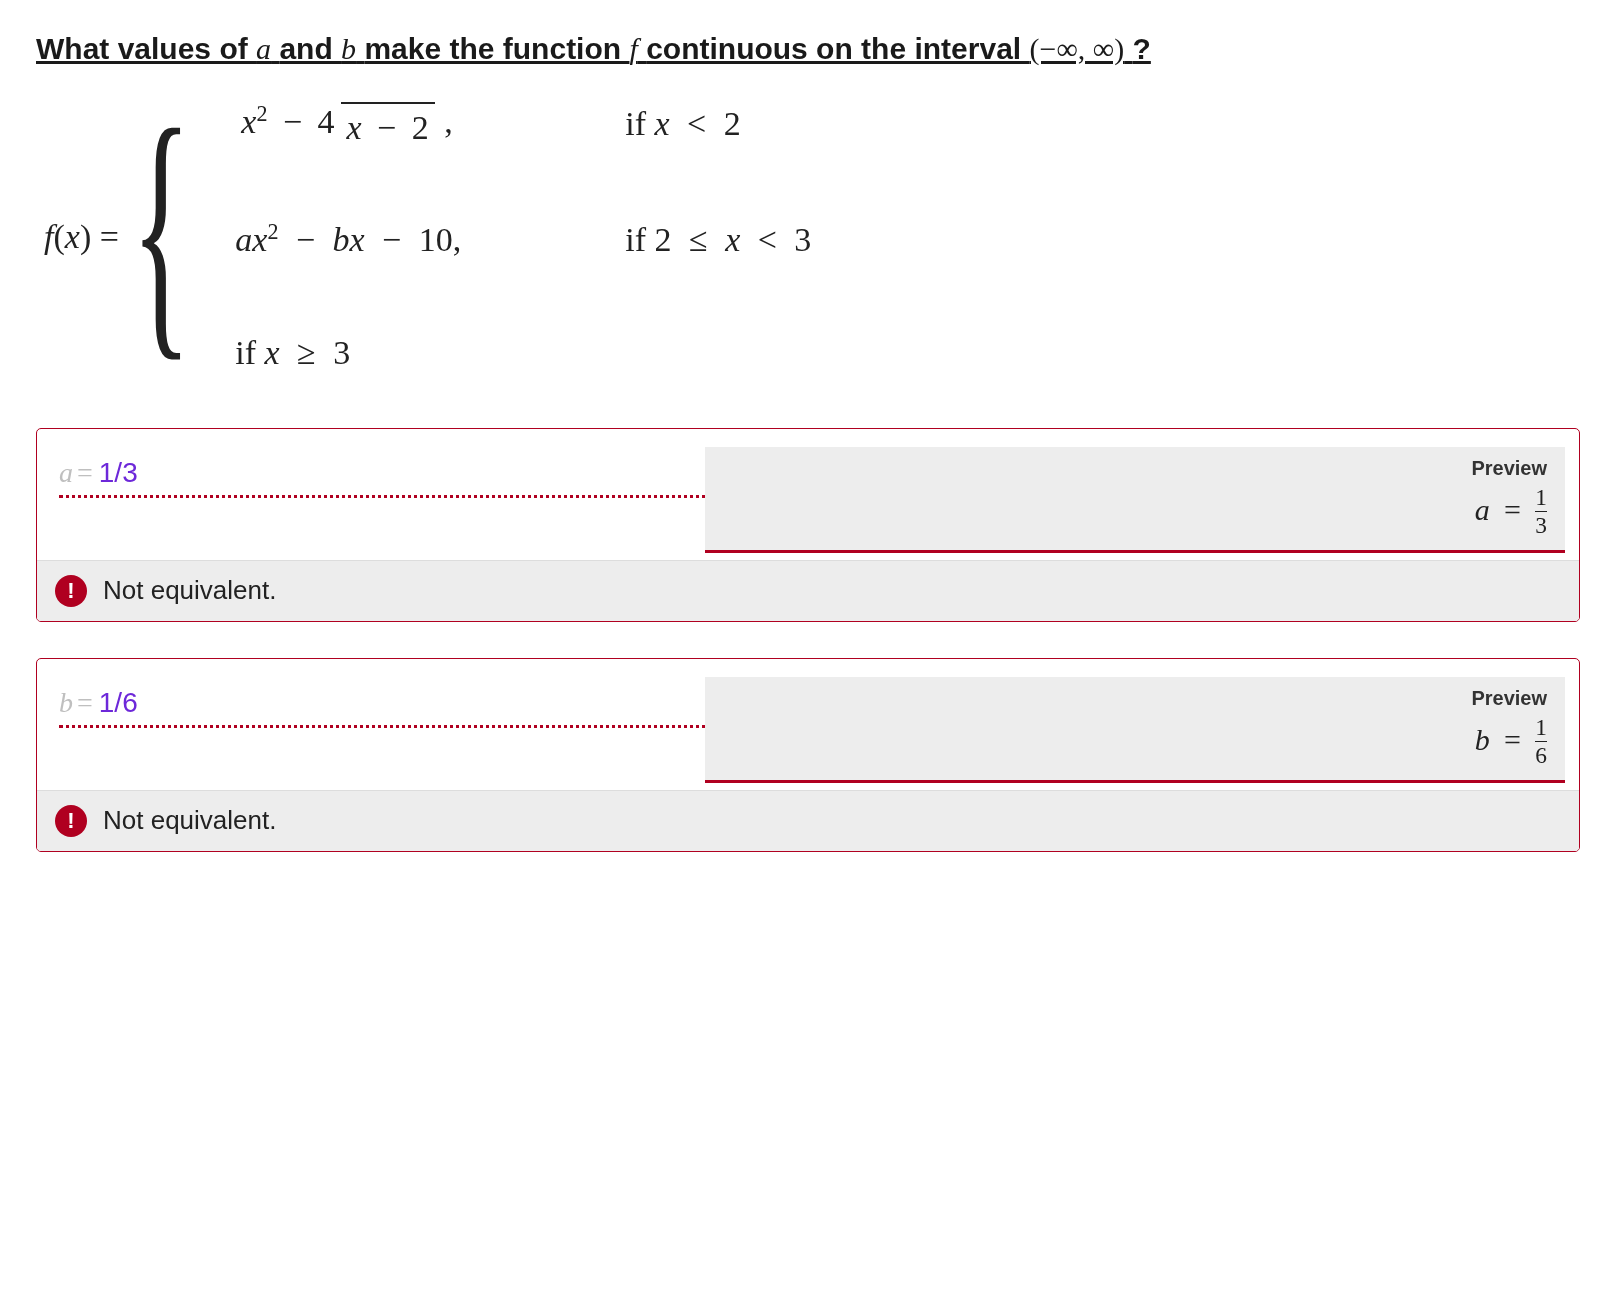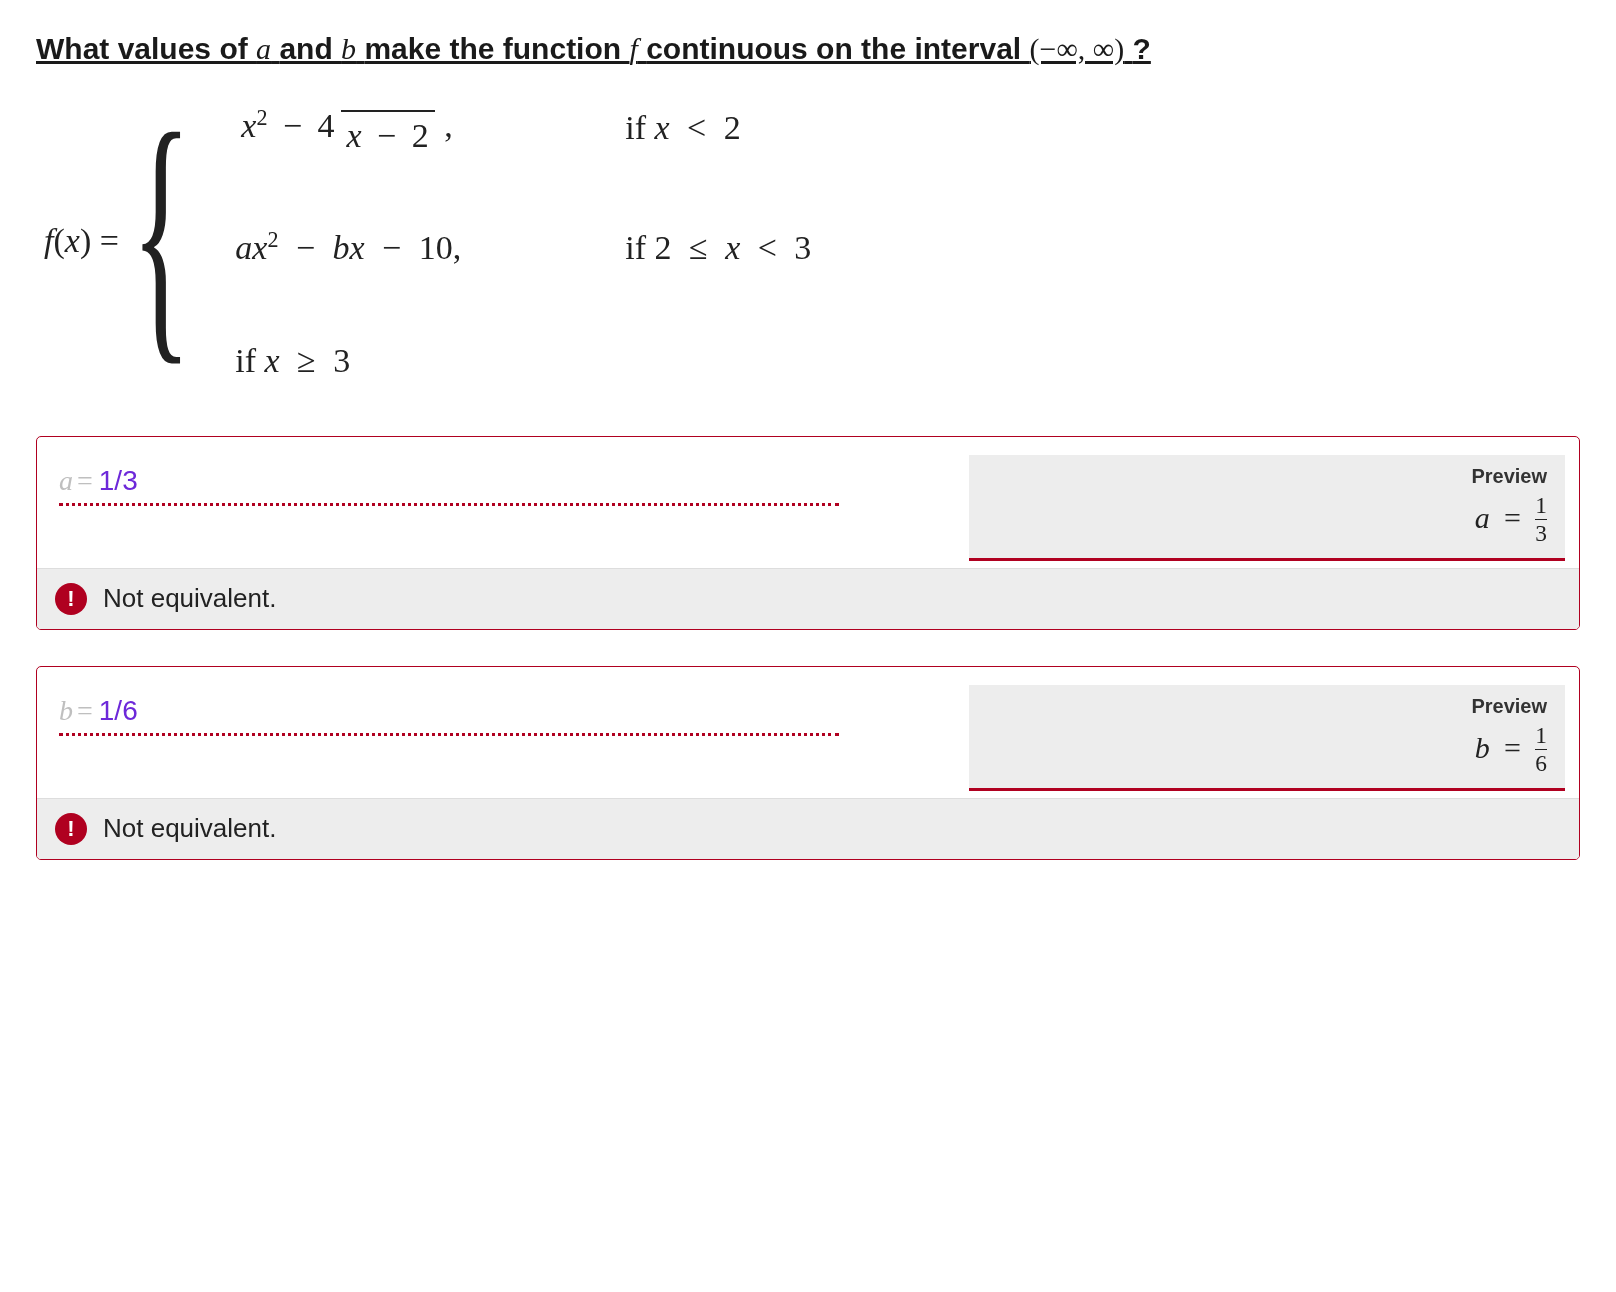--- a/index.html
+++ b/index.html
@@ -48,21 +48,21 @@
     align-items: center;
   }
   .frac {
     display: inline-flex;
     flex-direction: row;
     align-items: center;
     vertical-align: middle;
     line-height: 1.05;
   }
   .frac .num { padding: 0 6px 4px 6px; }
-  .frac .den { border-top: 2px solid #222; padding: 6px 6px 0 6px; margin-top: 8px; }
+  .frac .den { border-top: 2px solid #222; padding: 6px 6px 0 6px; }
   .sup { font-size: 0.65em; position: relative; top: -0.55em; }
   .tfrac {
     display: inline-flex;
     flex-direction: column;
     align-items: center;
     vertical-align: middle;
     font-size: 0.78em;
     line-height: 1;
   }
   .tfrac .n { padding-bottom: 2px; }
@@ -100,21 +100,21 @@
   }
   .input-zone .val {
     color: #6d28d9;
     font-family: Arial, sans-serif;
     margin-left: 6px;
   }
   .preview-box {
     position: absolute;
     right: 14px;
     top: 18px;
-    width: 596px;
+    width: 860px;
     background: #ededed;
     border-bottom: 3px solid #b00020;
     padding: 10px 18px 12px 18px;
     text-align: right;
   }
   .preview-label {
     font-size: 20px;
     font-weight: 700;
     color: #333;
     margin-bottom: 6px;

